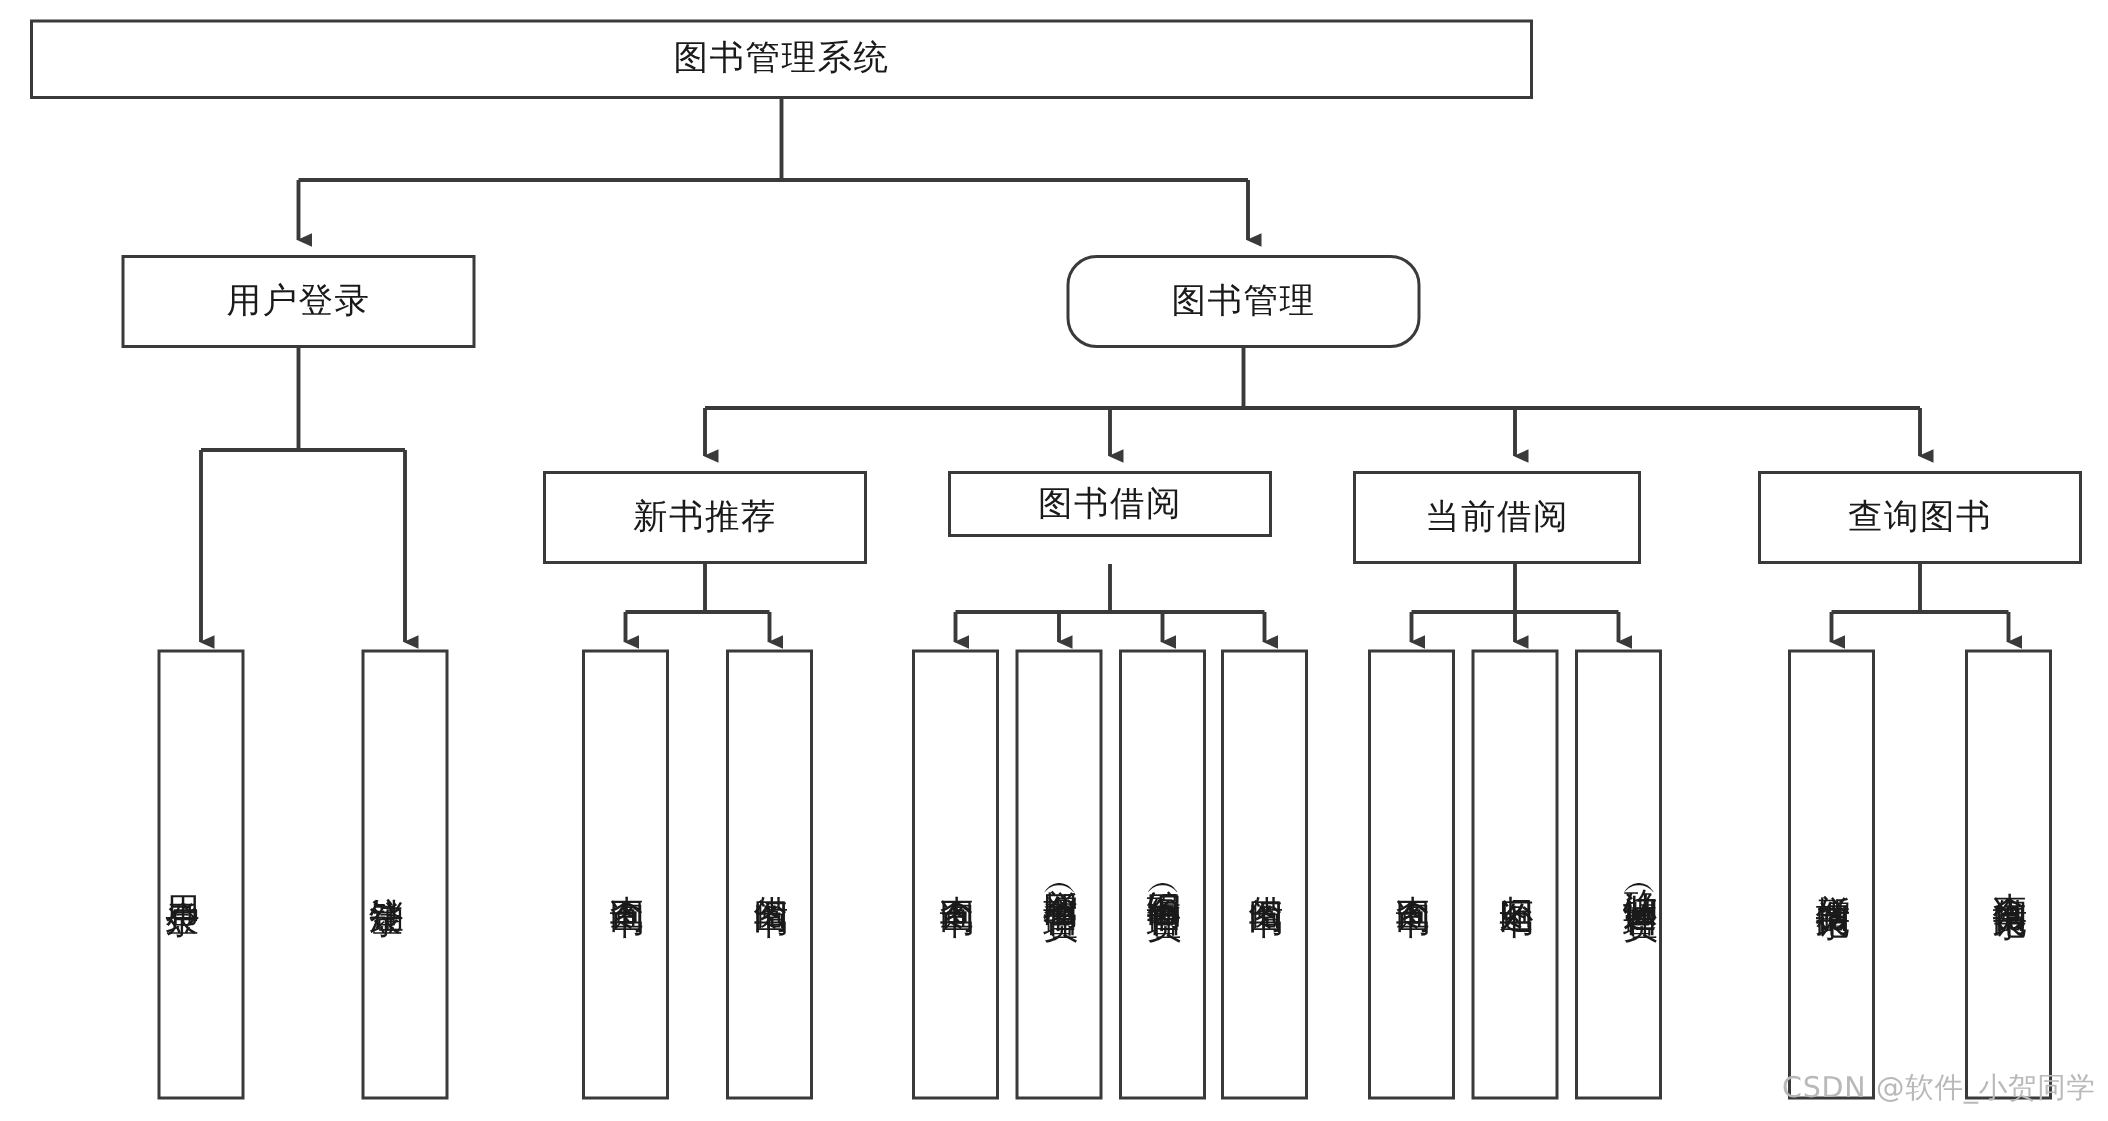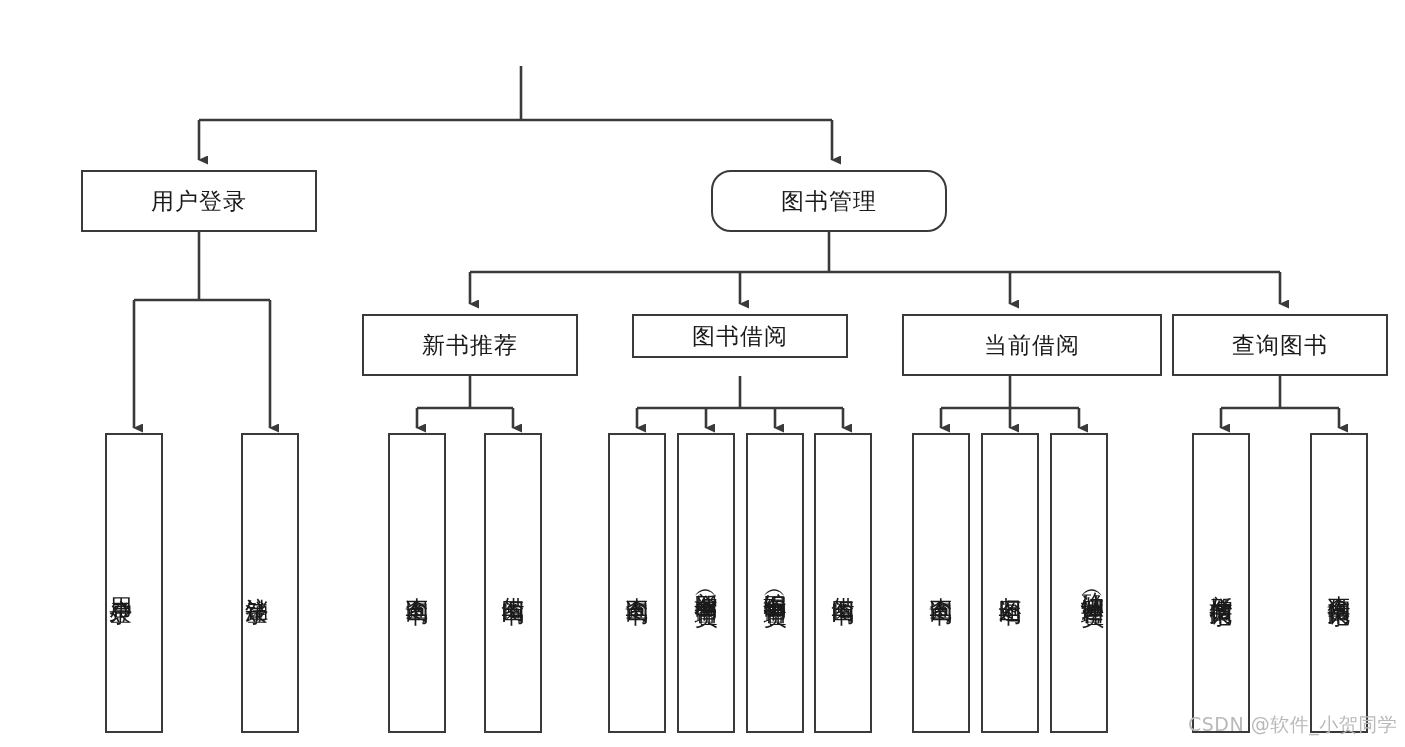--- a/index.html
+++ b/index.html
@@ -108,27 +108,28 @@
       <path d="M1010,408 L1010,428" marker-end="url(#ah)"></path>
       <path d="M1079,408 L1079,428" marker-end="url(#ah)"></path>
 
       <path d="M1280,376 L1280,408"></path>
       <path d="M1221,408 L1339,408"></path>
       <path d="M1221,408 L1221,428" marker-end="url(#ah)"></path>
       <path d="M1339,408 L1339,428" marker-end="url(#ah)"></path>
     </g>
   </svg>
 
+  <div class="node h" style="left:20px;top:13px;width:1002px;height:53px;">图书管理系统</div>
 
   <div class="node h" style="left:81px;top:170px;width:236px;height:62px;">用户登录</div>
   <div class="node h" style="left:711px;top:170px;width:236px;height:62px;border-radius:20px;">图书管理</div>
 
   <div class="node h" style="left:362px;top:314px;width:216px;height:62px;">新书推荐</div>
   <div class="node h" style="left:632px;top:314px;width:216px;height:44px;">图书借阅</div>
-  <div class="node h" style="left:902px;top:314px;width:260px;height:62px;">当前借阅</div>
+  <div class="node h" style="left:902px;top:314px;width:192px;height:62px;">当前借阅</div>
   <div class="node h" style="left:1172px;top:314px;width:216px;height:62px;">查询图书</div>
 
   <div class="node v bottomal" style="left:105px;top:433px;width:58px;height:300px;">
     <span class="vtxt">用户登录</span>
   </div>
   <div class="node v bottomal" style="left:241px;top:433px;width:58px;height:300px;">
     <span class="vtxt">注销登录</span>
   </div>
 
   <div class="node v" style="left:388px;top:433px;width:58px;height:300px;">

